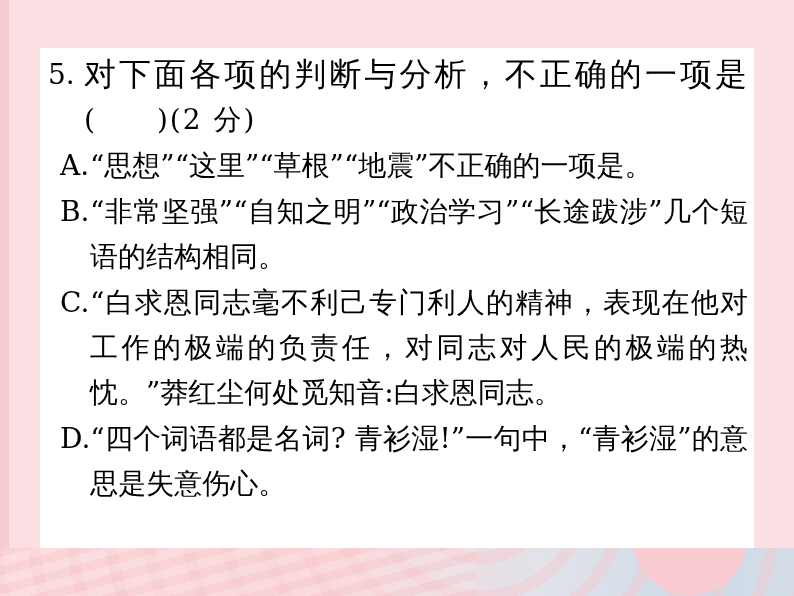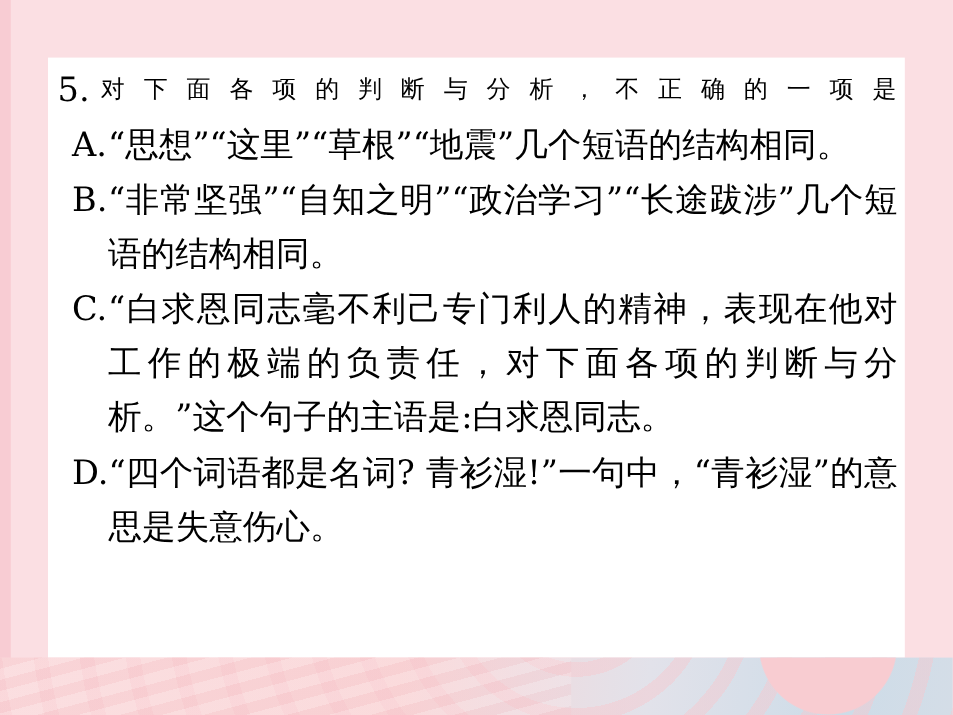--- a/index.html
+++ b/index.html
@@ -47,21 +47,21 @@
     flex: 0 0 36px;
     font-size: 28px;
     line-height: 45px;
     white-space: nowrap;
   }
   .stem-body {
     flex: 1 1 auto;
     min-width: 0;
   }
   .stem-line1 {
-    font-size: 20px;
+    font-size: 32px;
     line-height: 45px;
     text-align: justify;
     text-align-last: justify;
     letter-spacing: 1px;
   }
   .stem-line2 {
     font-size: 28px;
     line-height: 45px;
     letter-spacing: 2px;
   }
@@ -124,38 +124,39 @@
 <div class="slide">
 
   <div class="left-strip"></div>
 
   <div class="content-panel">
 
     <div class="stem-row">
       <span class="stem-num">5.</span>
       <div class="stem-body">
         <div class="stem-line1">对下面各项的判断与分析，不正确的一项是</div>
+        <div class="stem-line2">(　　)(2 分)</div>
       </div>
     </div>
 
     <div class="options">
 
       <div class="opt-row">
         <span class="opt-label">A.</span>
-        <div class="opt-text">“思想”“这里”“草根”“地震”几个短语的结构相同。</div>
+        <div class="opt-text">“思想”“这里”“草根”“地震”不正确的一项是。</div>
       </div>
 
       <div class="opt-row">
         <span class="opt-label">B.</span>
         <div class="opt-text">“非常坚强”“自知之明”“政治学习”“长途跋涉”几个短语的结构相同。</div>
       </div>
 
       <div class="opt-row">
         <span class="opt-label">C.</span>
-        <div class="opt-text">“白求恩同志毫不利己专门利人的精神，表现在他对工作的极端的负责任，对下面各项的判断与分析。”这个句子的主语是:白求恩同志。</div>
+        <div class="opt-text">“白求恩同志毫不利己专门利人的精神，表现在他对工作的极端的负责任，对同志对人民的极端的热忱。”莽红尘何处觅知音:白求恩同志。</div>
       </div>
 
       <div class="opt-row">
         <span class="opt-label">D.</span>
         <div class="opt-text">“四个词语都是名词? 青衫湿!”一句中，“青衫湿”的意思是失意伤心。</div>
       </div>
 
     </div>
   </div>
 

